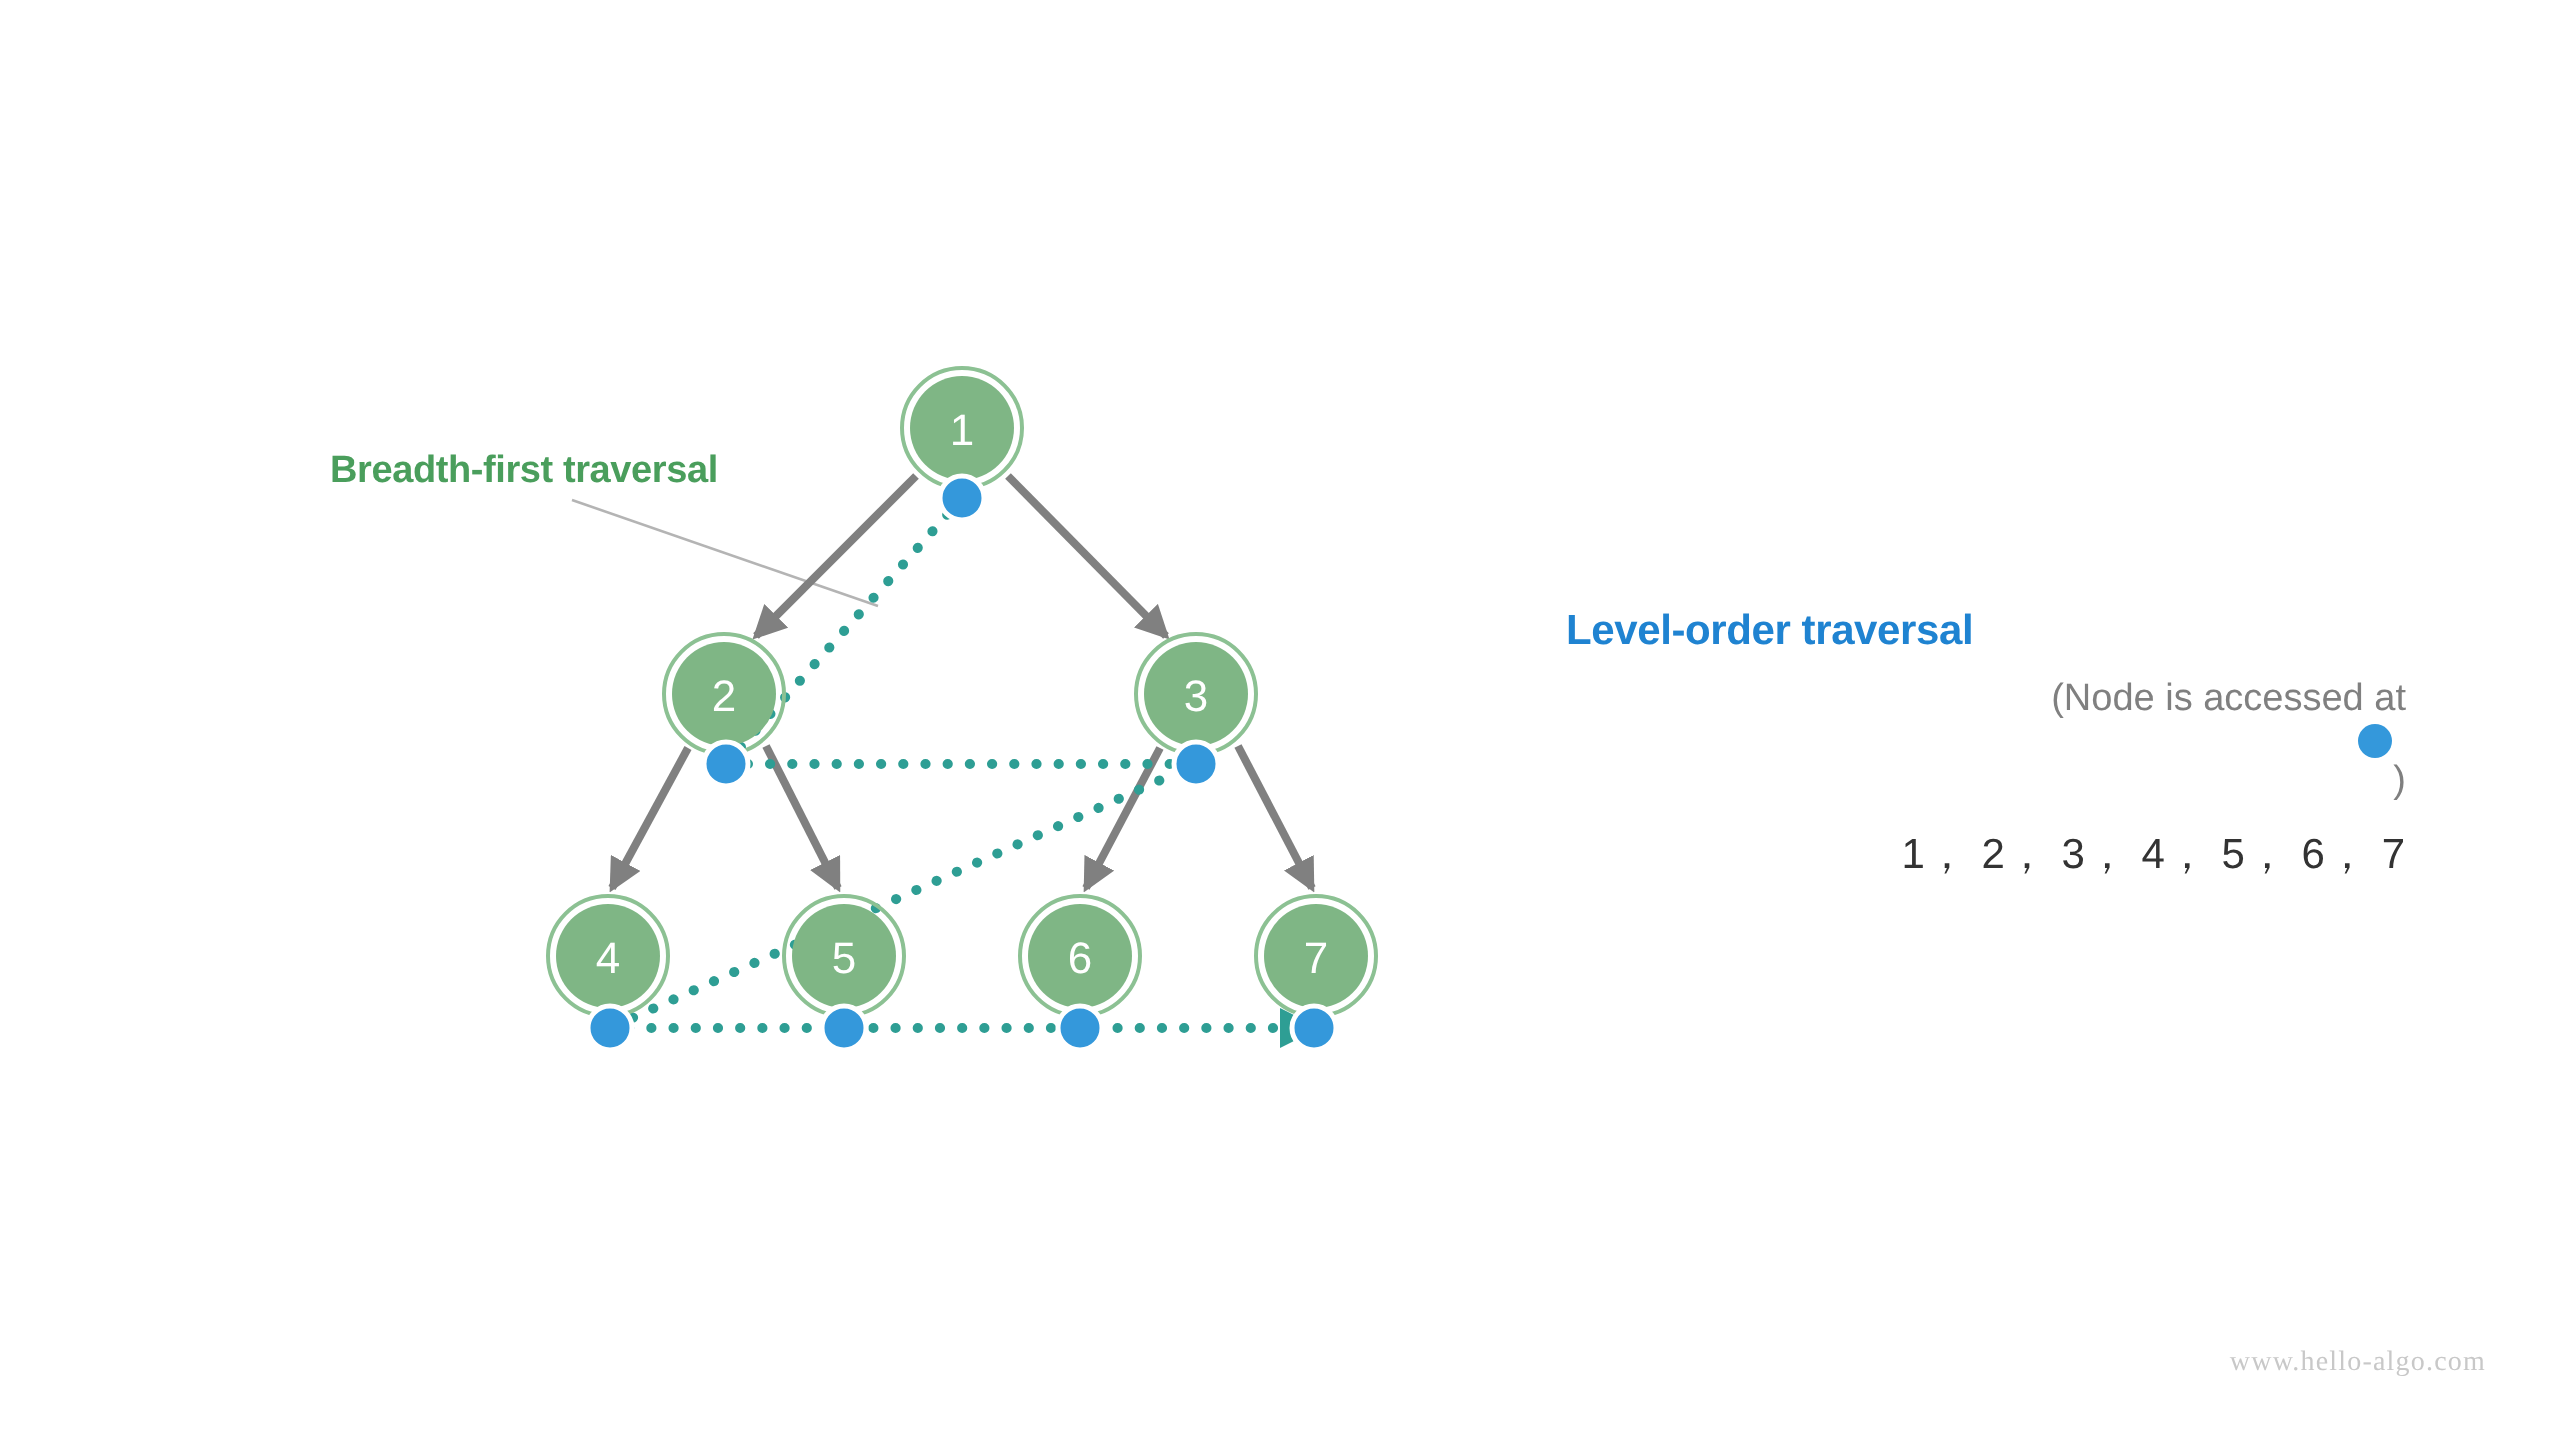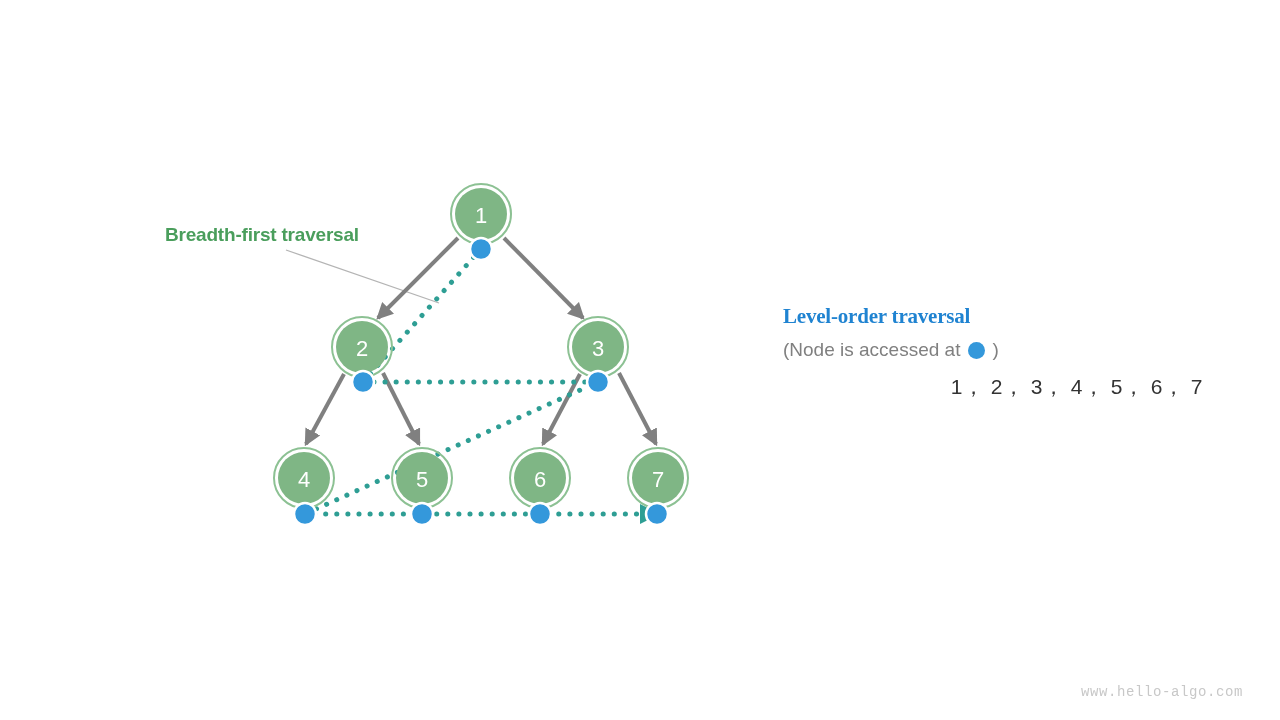--- a/index.html
+++ b/index.html
@@ -21,37 +21,38 @@
     width: 1280px;
     height: 720px;
   }
   .panel {
     position: absolute;
     left: 783px;
     top: 303px;
     width: 420px;
   }
   .panel-title {
-    font-family: Liberation Serif, serif;
+    font-family: Liberation Sans, sans-serif;
     font-size: 21px;
     font-weight: bold;
     color: #1f83d1;
     letter-spacing: -0.2px;
     line-height: 26px;
     margin: 0;
     white-space: nowrap;
   }
   .panel-sub {
     margin-top: 9px;
     font-size: 19px;
     color: #808080;
     line-height: 24px;
     white-space: nowrap;
     display: flex;
-    align-items: center;
+    align-items: flex-end;
+    flex-direction: column;
   }
   .panel-sub .dot-inline {
     display: inline-block;
     width: 17px;
     height: 17px;
     border-radius: 50%;
     background: #3498db;
     margin: 0 7px 0 8px;
     vertical-align: middle;
   }
@@ -60,22 +61,22 @@
     font-size: 21px;
     color: #333333;
     line-height: 26px;
     white-space: nowrap;
     letter-spacing: 0.5px;
     text-align: right;
   }
   .watermark {
     position: absolute;
     right: 37px;
-    bottom: 20px;
-    font-family: Liberation Mono, monospace;
+    bottom: 30px;
+    font-family: Liberation Serif, serif;
     font-size: 14px;
     color: #c8c8c8;
     letter-spacing: 0.6px;
     white-space: nowrap;
   }
   .node-label {
     font-family: "Liberation Sans", sans-serif;
     font-size: 22px;
     fill: #ffffff;
     text-anchor: middle;

